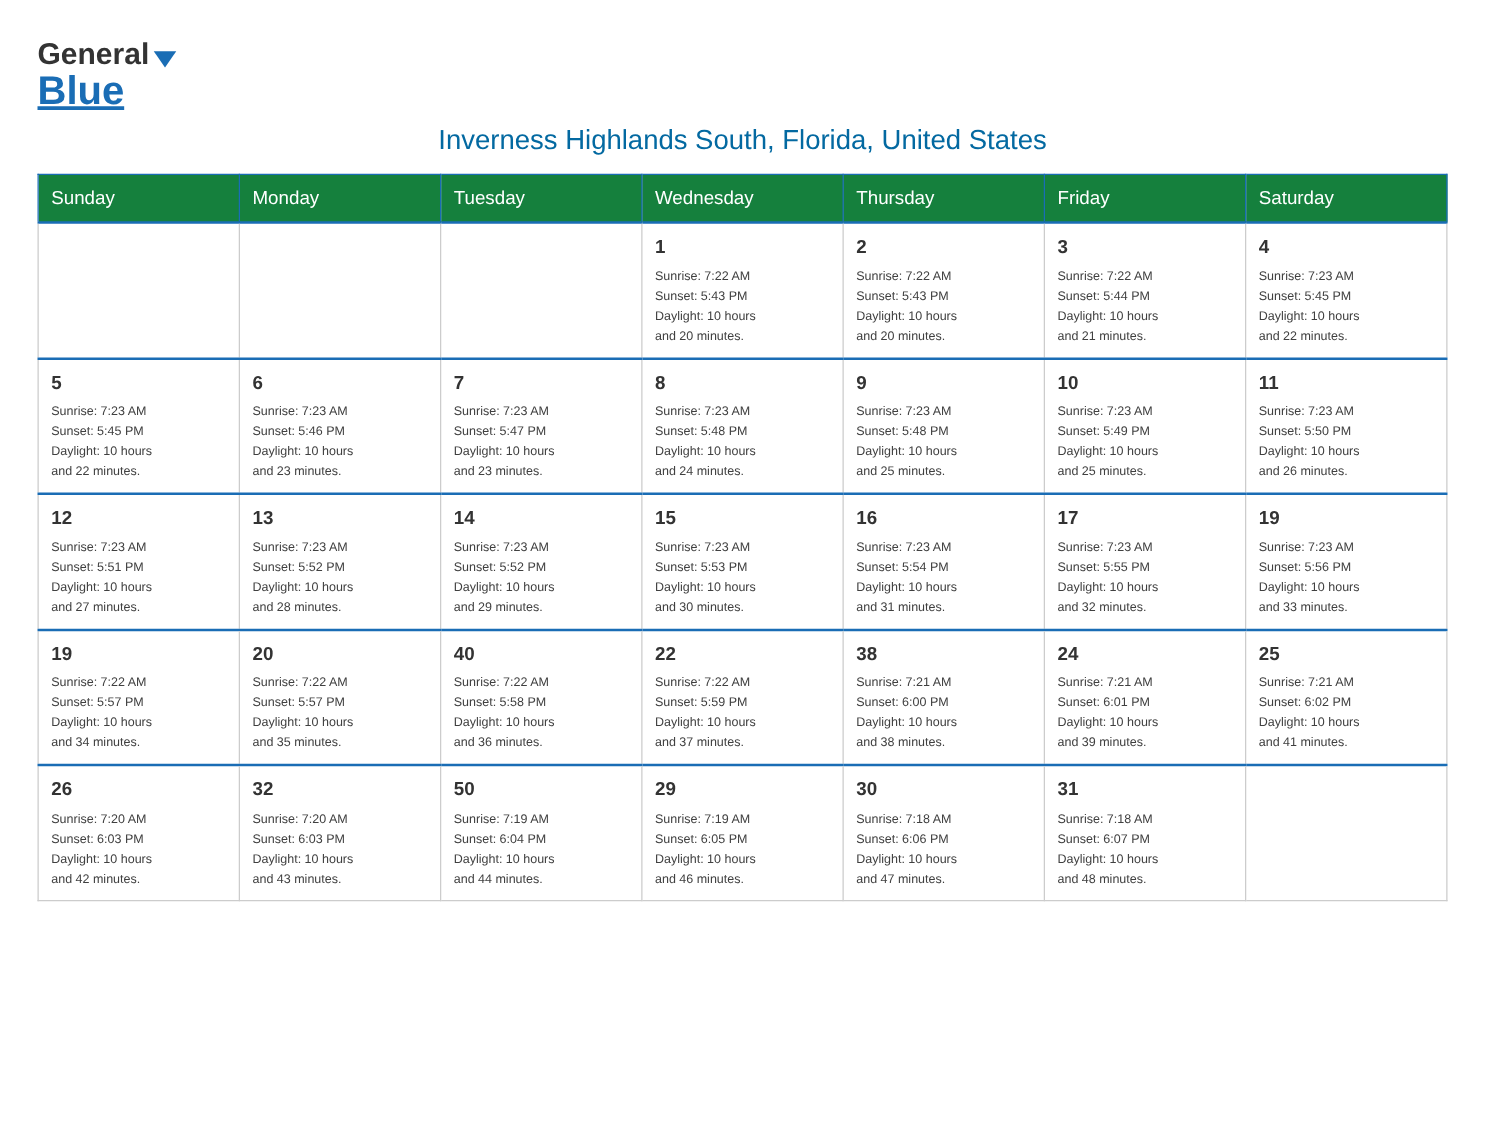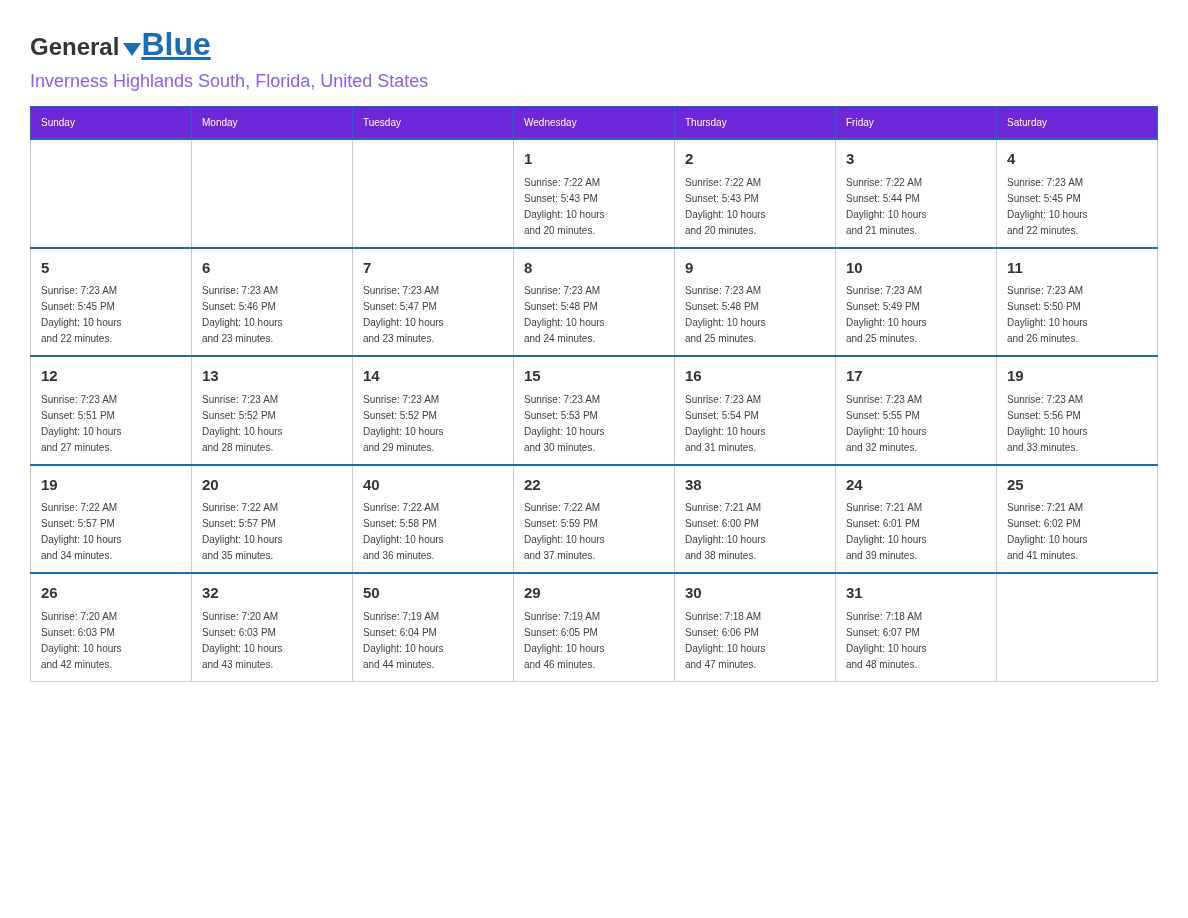--- a/index.html
+++ b/index.html
@@ -12,44 +12,45 @@
       padding: 20px 30px;
     }
     .header-area {
       display: flex;
       justify-content: space-between;
       align-items: flex-start;
       margin-bottom: 8px;
     }
     .logo {
       display: flex;
-      flex-direction: row;
-      align-items: center;
+      flex-direction: column;
+      align-items: flex-start;
       margin-top: 10px;
     }
     .month-title {
       font-size: 52px;
       font-weight: bold;
       color: #333;
       text-align: right;
     }
     .subtitle {
-      font-size: 18px;
-      color: #8b5cf6;
+      font-size: 22px;
+      color: #0369a1;
+      text-align: center;
       margin-bottom: 14px;
     }
     .calendar-table {
       width: 100%;
       border-collapse: collapse;
       border: 1px solid #aaa;
     }
     .calendar-table th {
-      background-color: #6d28d9;
+      background-color: #15803d;
       color: #fff;
-      font-size: 10px;
+      font-size: 15px;
       font-weight: normal;
       padding: 10px 10px;
       text-align: left;
       border: 1px solid #1a6db5;
     }
     .calendar-table td {
       vertical-align: top;
       padding: 8px 10px;
       border: 1px solid #ccc;
       width: 14.28%;

